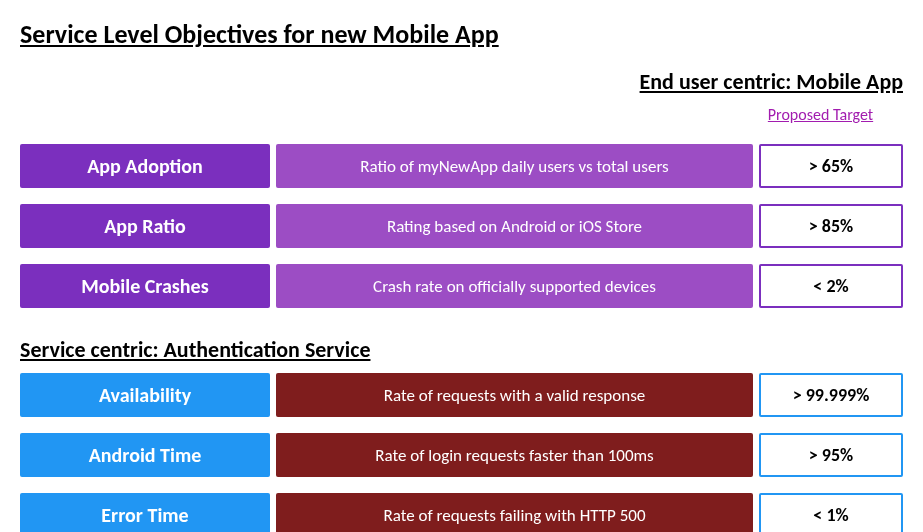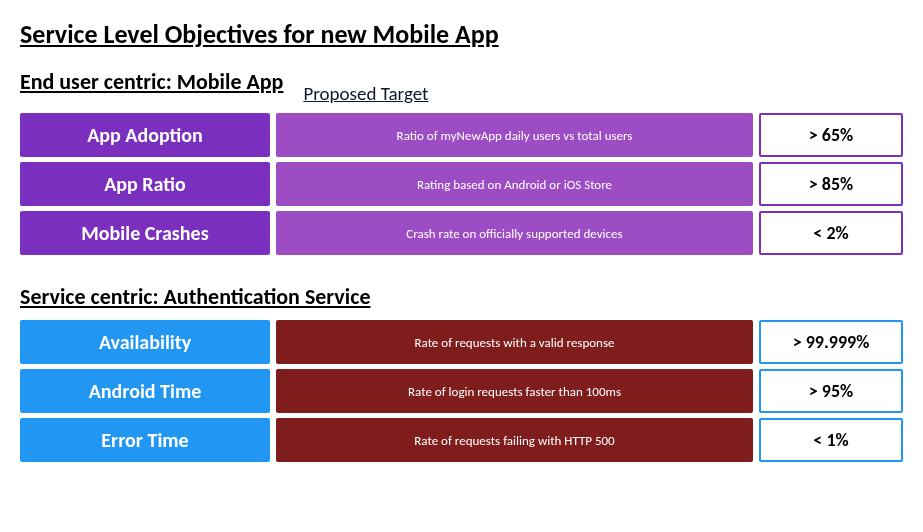--- a/index.html
+++ b/index.html
@@ -27,30 +27,30 @@
       font-size: 22px;
       font-weight: bold;
       text-decoration: underline;
       margin-bottom: 10px;
       color: #000;
     }
     .section {
       margin-bottom: 28px;
     }
     .proposed-label {
-      font-size: 19px;
+      font-size: 16px;
       text-decoration: underline;
-      color: #0f172a;
+      color: #a21caf;
       width: 165px;
       text-align: center;
     }
     .table-rows {
       display: flex;
       flex-direction: column;
-      gap: 5px;
+      gap: 16px;
     }
     .row {
       display: flex;
       flex-direction: row;
       align-items: stretch;
       gap: 6px;
     }
     .metric-label {
       width: 250px;
       min-height: 44px;
@@ -68,21 +68,21 @@
     .metric-label.blue {
       background-color: #2196F3;
     }
     .metric-description {
       flex: 1;
       min-height: 44px;
       display: flex;
       align-items: center;
       justify-content: center;
       color: #fff;
-      font-size: 13px;
+      font-size: 17px;
       border-radius: 2px;
       text-align: center;
       padding: 4px 10px;
     }
     .metric-description.purple {
       background-color: #9C4DC4;
     }
     .metric-description.blue {
       background-color: #7f1d1d;
     }
@@ -97,23 +97,24 @@
       color: #000;
       border: 2px solid #7B2FBE;
       border-radius: 2px;
       background: #fff;
     }
     .metric-target.blue-border {
       border: 2px solid #2196F3;
     }
     .section-header-row {
       display: flex;
-      flex-direction: row;
+      flex-direction: column;
       align-items: flex-end;
-      margin-bottom: 8px;
+      justify-content: space-between;
+      margin-bottom: 20px;
     }
   </style>
 </head>
 <body>
 
 <h1 class="main-title">Service Level Objectives for new Mobile App</h1>
 
 <div class="section">
   <div class="section-header-row">
     <div class="section-title">End user centric: Mobile App</div>

